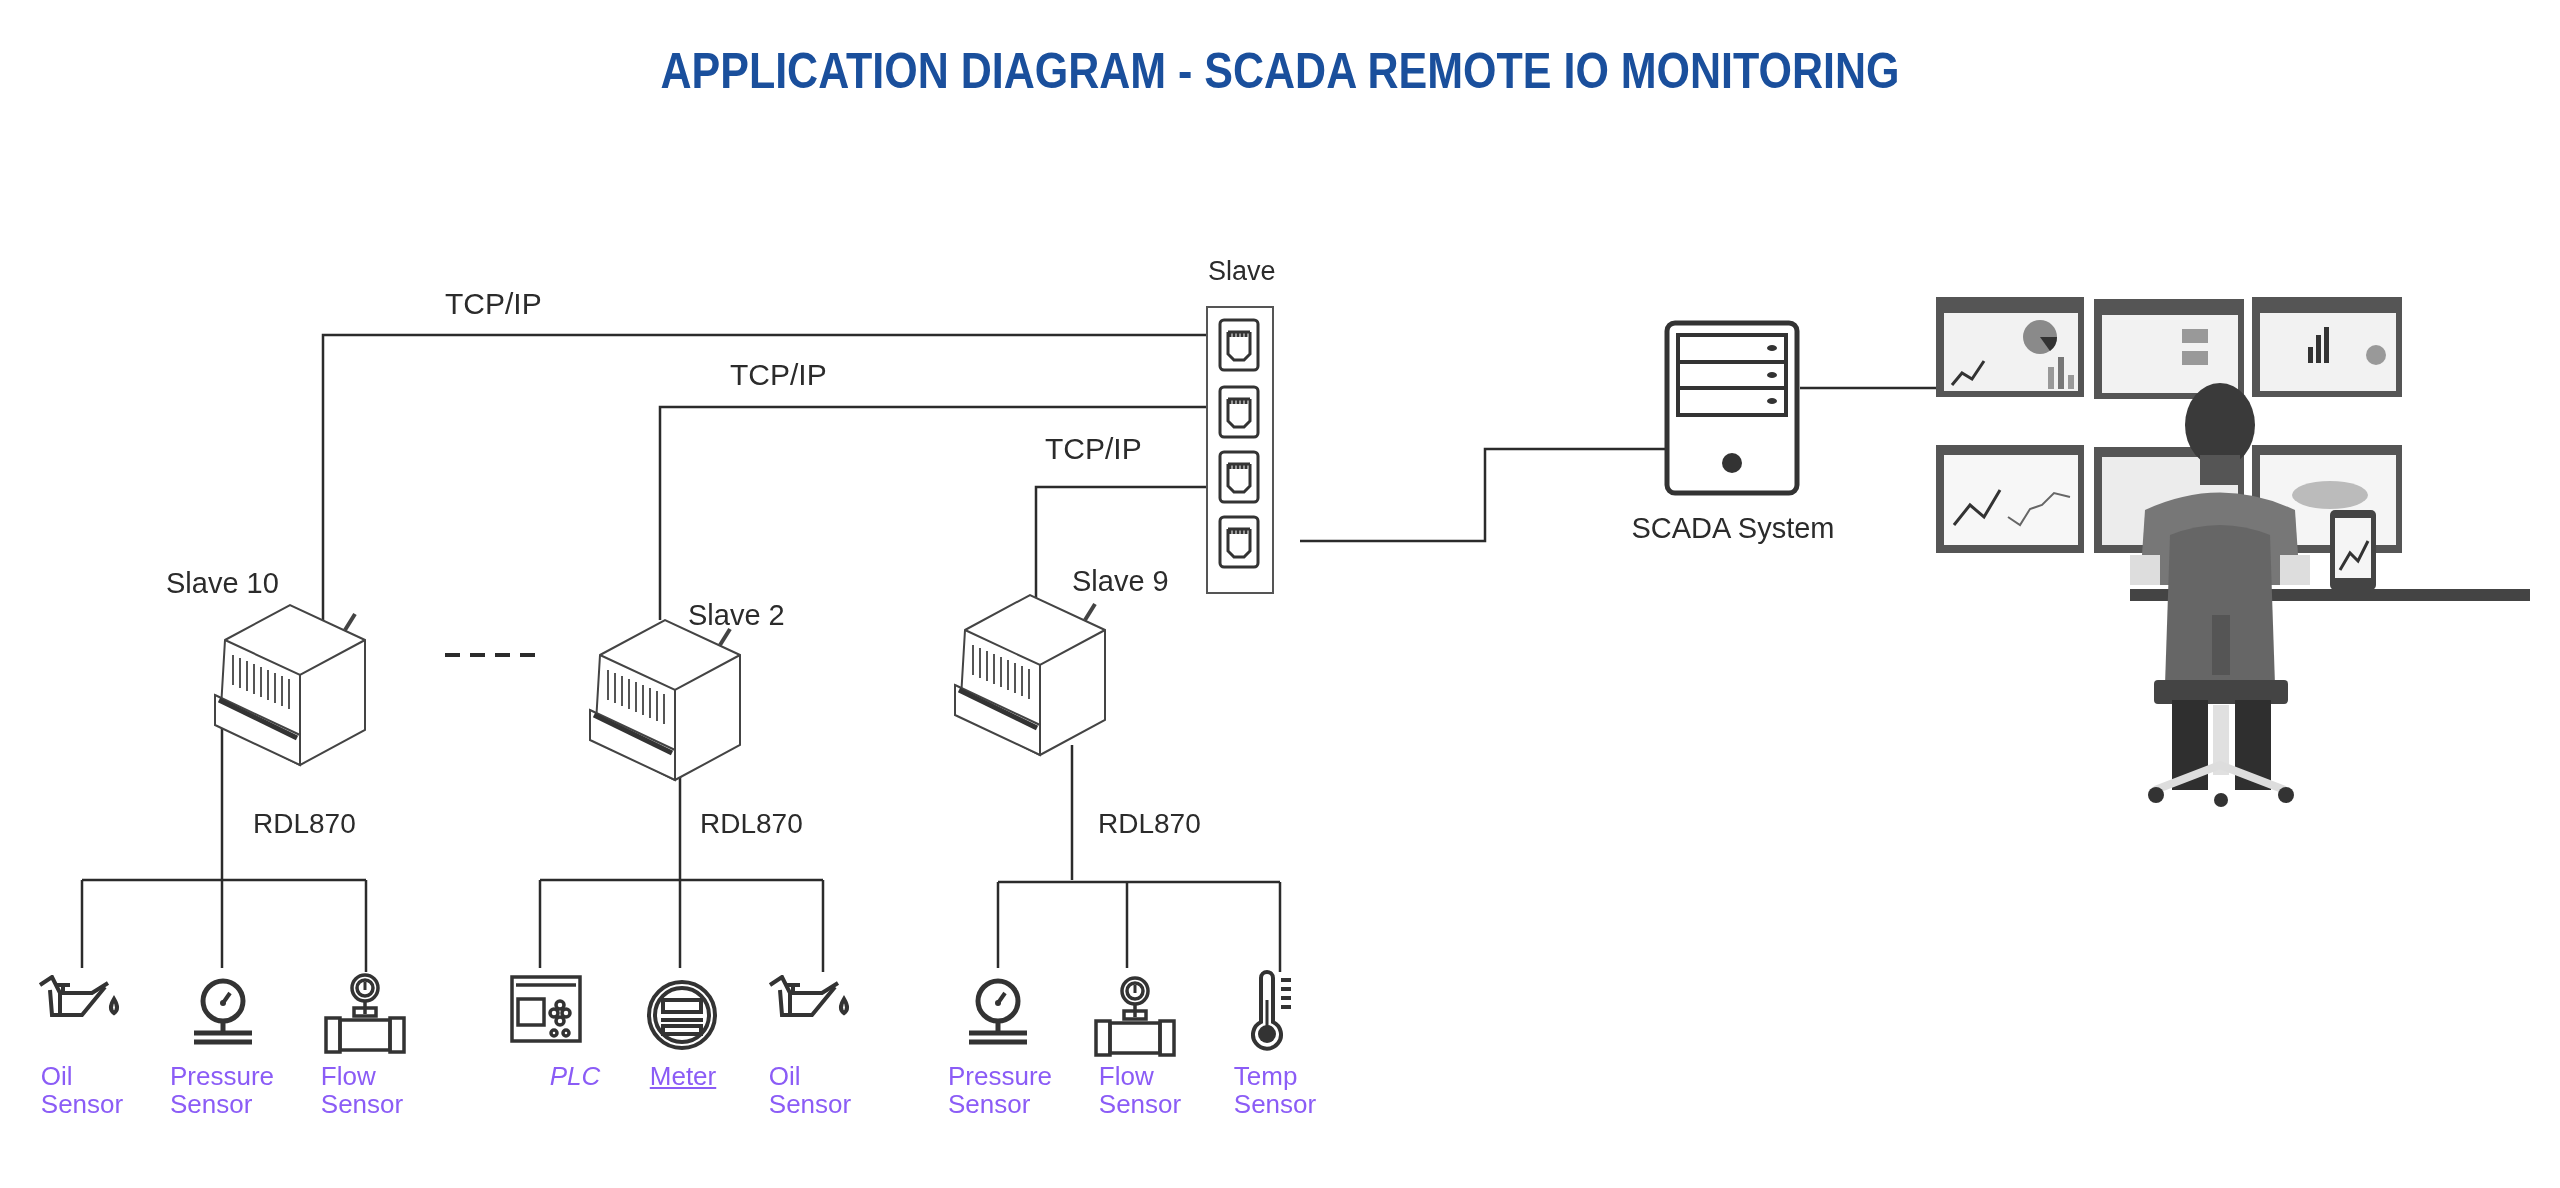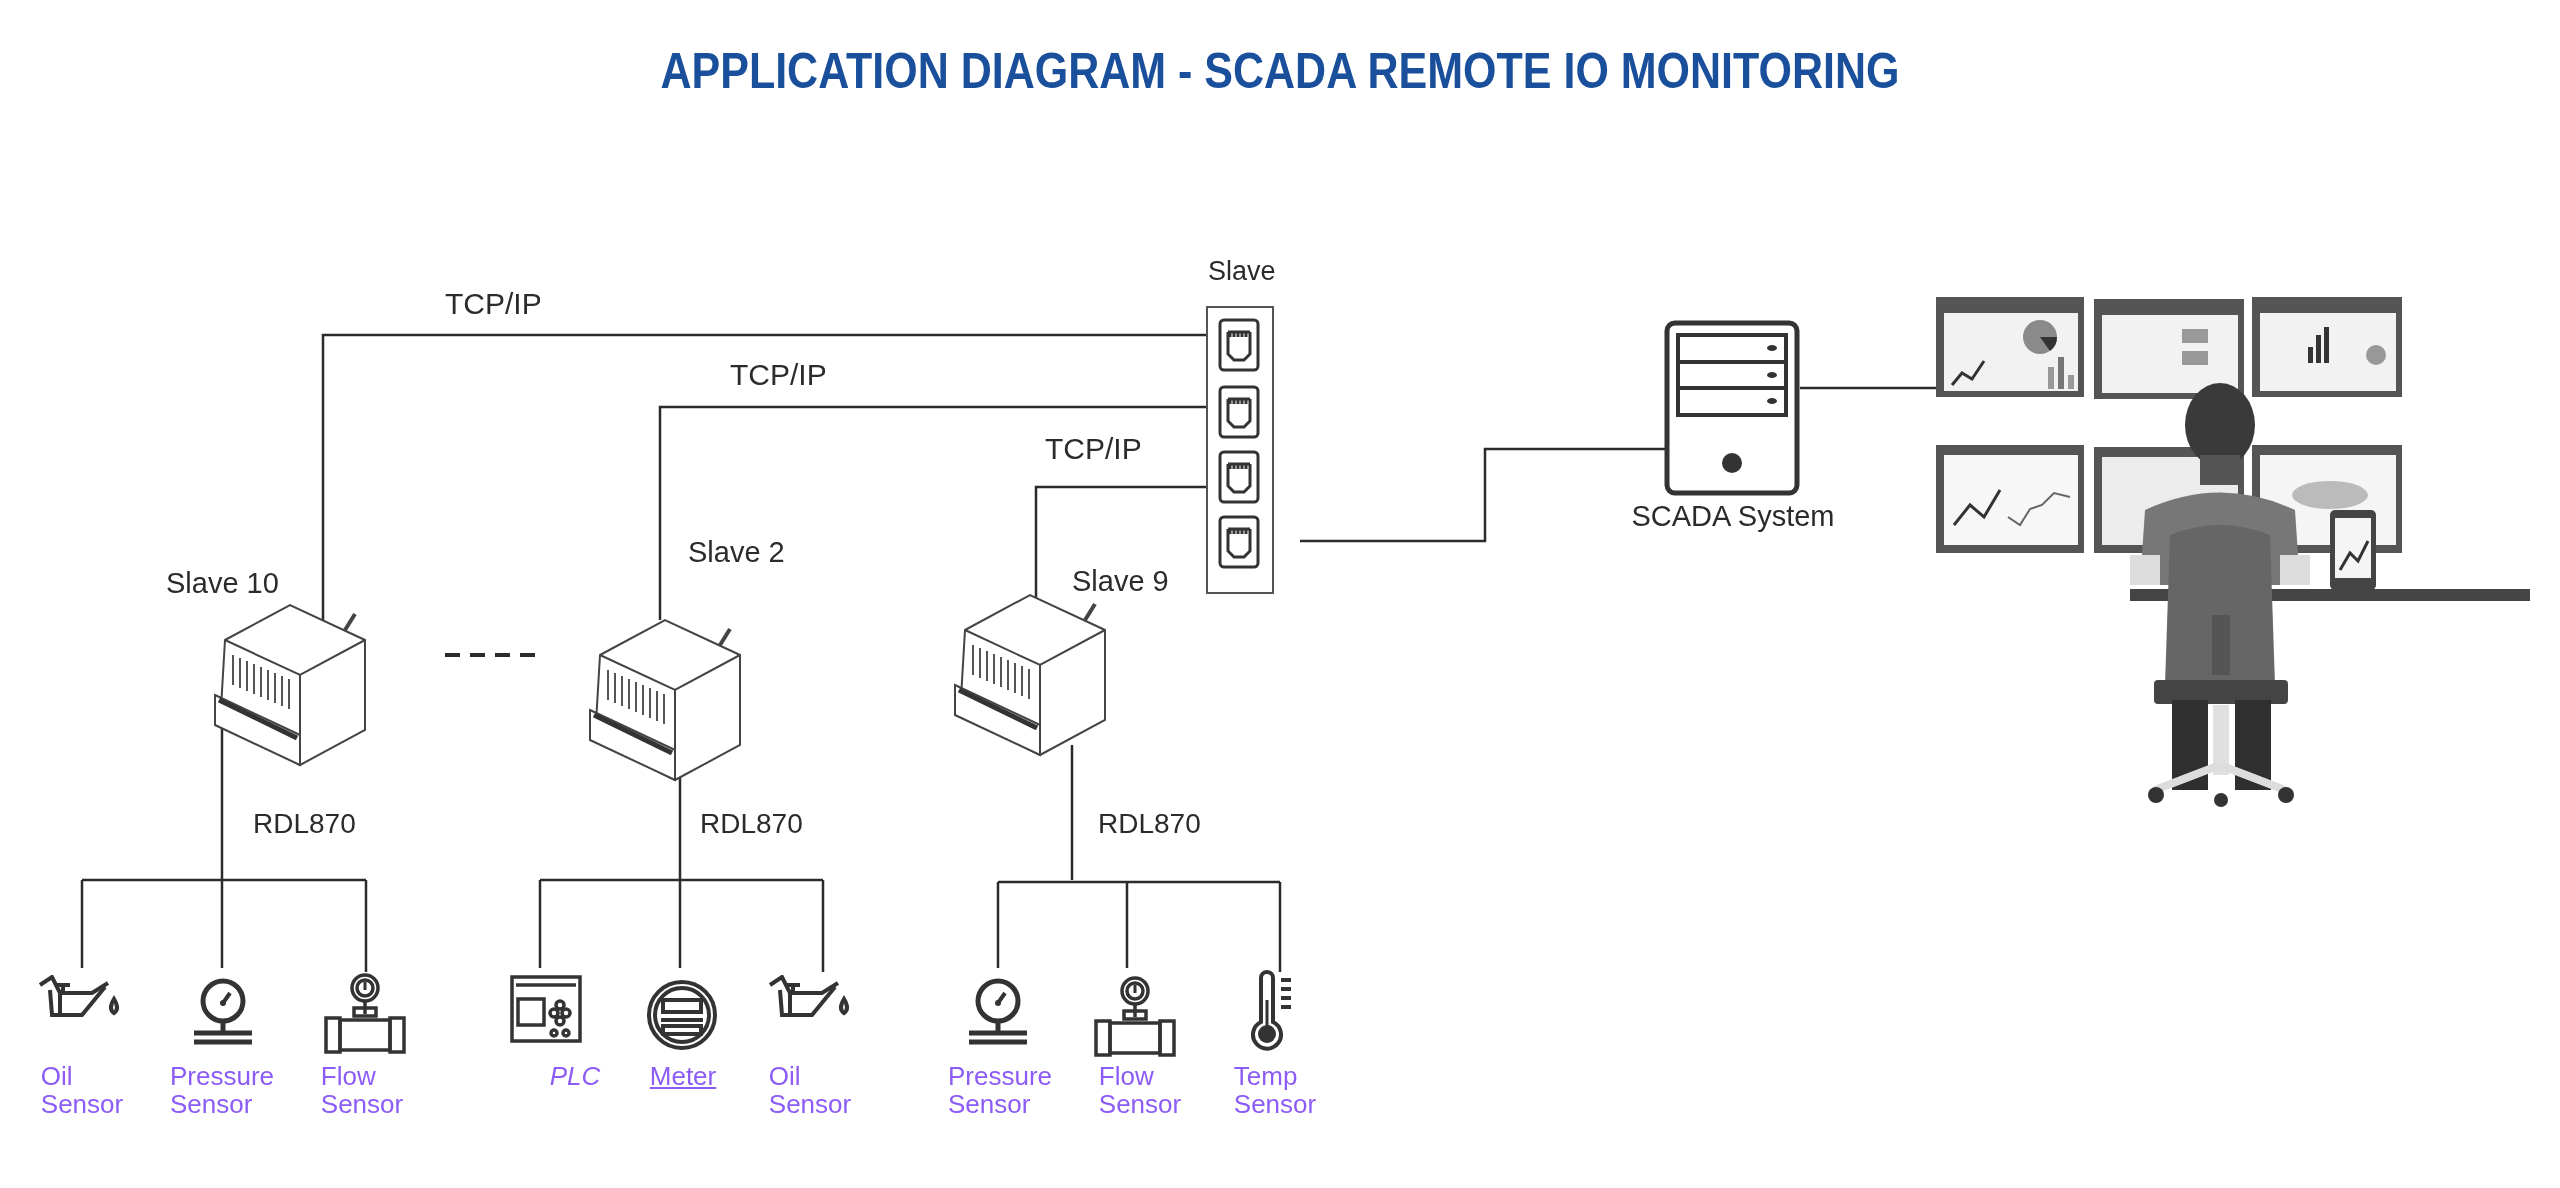--- a/index.html
+++ b/index.html
@@ -87,21 +87,21 @@
 <svg class="abs" style="left:1664px;top:320px;" width="140" height="180" viewBox="0 0 140 180">
   <rect x="3" y="3" width="130" height="170" rx="8" fill="#fff" stroke="#333" stroke-width="5"></rect>
   <rect x="14" y="15" width="108" height="80" fill="#fff" stroke="#333" stroke-width="4"></rect>
   <line x1="14" y1="42" x2="122" y2="42" stroke="#333" stroke-width="4"></line>
   <line x1="14" y1="68" x2="122" y2="68" stroke="#333" stroke-width="4"></line>
   <ellipse cx="108" cy="28" rx="5" ry="3" fill="#333"></ellipse>
   <ellipse cx="108" cy="55" rx="5" ry="3" fill="#333"></ellipse>
   <ellipse cx="108" cy="81" rx="5" ry="3" fill="#333"></ellipse>
   <circle cx="68" cy="143" r="10" fill="#333"></circle>
 </svg>
-<div class="lbl c" style="left:1733px;top:500px;font-size:29px;">SCADA System</div>
+<div class="lbl c" style="left:1733px;top:512px;font-size:29px;">SCADA System</div>
 
 <svg class="abs" style="left:1930px;top:285px;" width="600" height="530" viewBox="0 0 600 530">
 
   <g>
     <rect x="6" y="12" width="148" height="100" fill="#555"></rect>
     <rect x="14" y="28" width="134" height="78" fill="#f2f2f2"></rect>
     <circle cx="110" cy="52" r="17" fill="#8a8a8a"></circle>
     <path d="M110,52 L127,52 A17,17 0 0 1 120,66 Z" fill="#333"></path>
     <rect x="118" y="82" width="6" height="22" fill="#999"></rect>
       <rect x="128" y="72" width="6" height="32" fill="#777"></rect>
@@ -163,21 +163,21 @@
     <rect x="305" y="415" width="36" height="90" fill="#2f2f2f"></rect>
     <rect x="283" y="420" width="16" height="70" fill="#e0e0e0"></rect>
     <path d="M225,505 L290,480 L355,505" stroke="#ddd" stroke-width="8" fill="none"></path>
     <circle cx="226" cy="510" r="8" fill="#333"></circle>
       <circle cx="356" cy="510" r="8" fill="#333"></circle>
       <circle cx="291" cy="515" r="7" fill="#333"></circle>
   </g>
 </svg>
 
 <div class="lbl" style="left:166px;top:567px;font-size:29px;">Slave 10</div>
-<div class="lbl" style="left:688px;top:536px;font-size:29px;">Slave 2</div>
+<div class="lbl" style="left:688px;top:599px;font-size:29px;">Slave 2</div>
 <div class="lbl" style="left:1072px;top:565px;font-size:29px;">Slave 9</div>
 
 <svg class="abs" style="left:205px;top:600px;" width="200" height="180" viewBox="0 0 200 180">
   <g fill="#fff" stroke="#444" stroke-width="2">
     <path d="M20,40 L85,5 L160,40 L160,130 L95,165 L15,125 Z"></path>
     <path d="M20,40 L95,75 L160,40"></path>
       <path d="M95,75 L95,165"></path>
     <path d="M10,95 L95,135 L95,165 L10,125 Z"></path>
   </g>
   <g stroke="#555" stroke-width="2">

